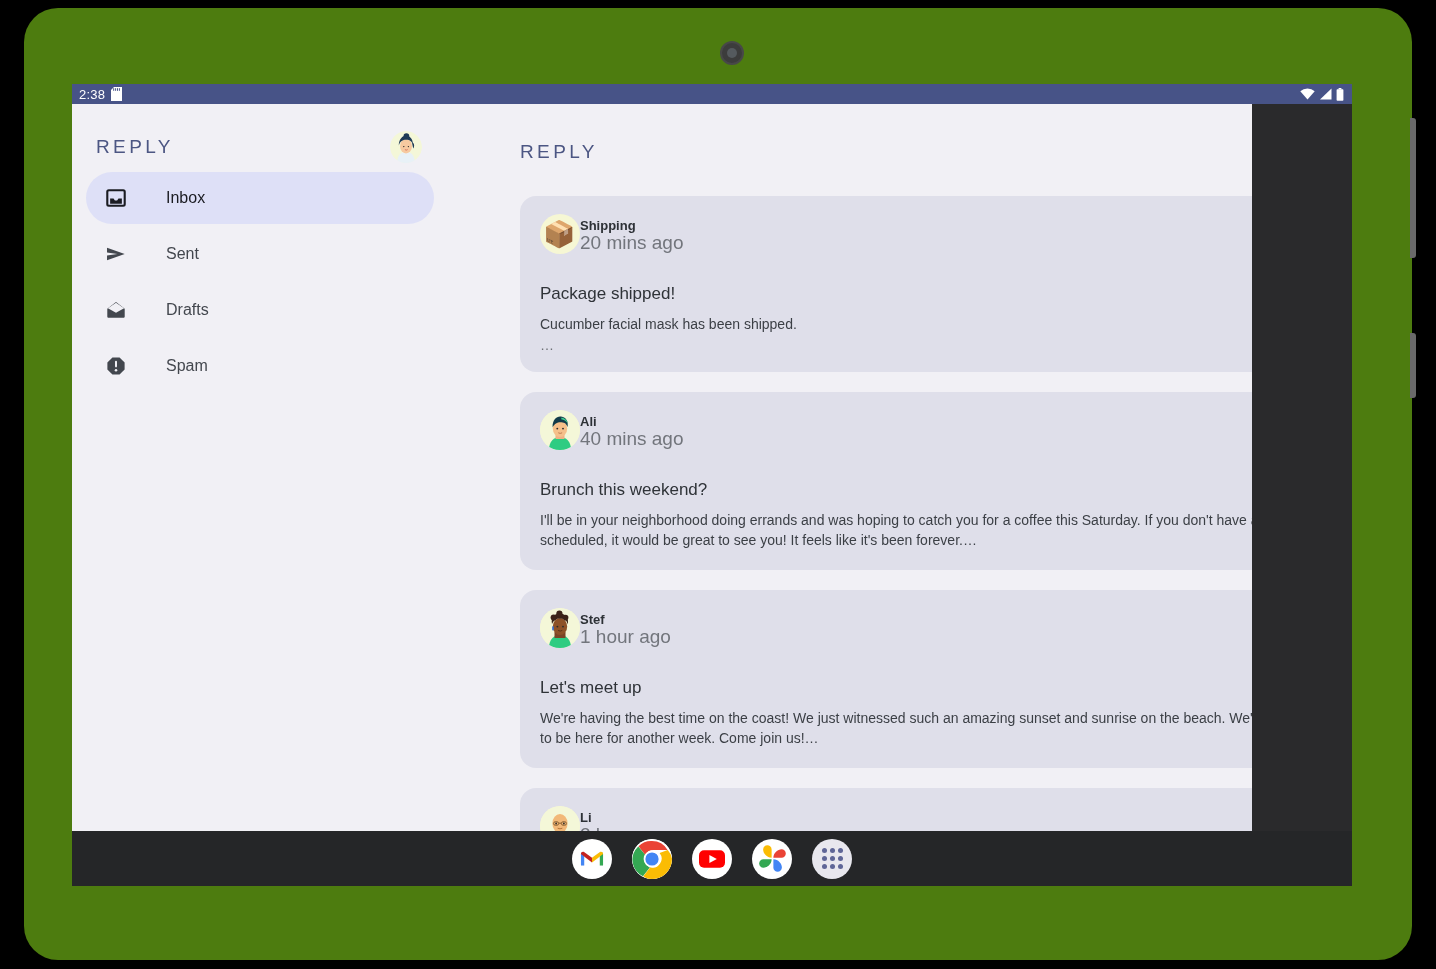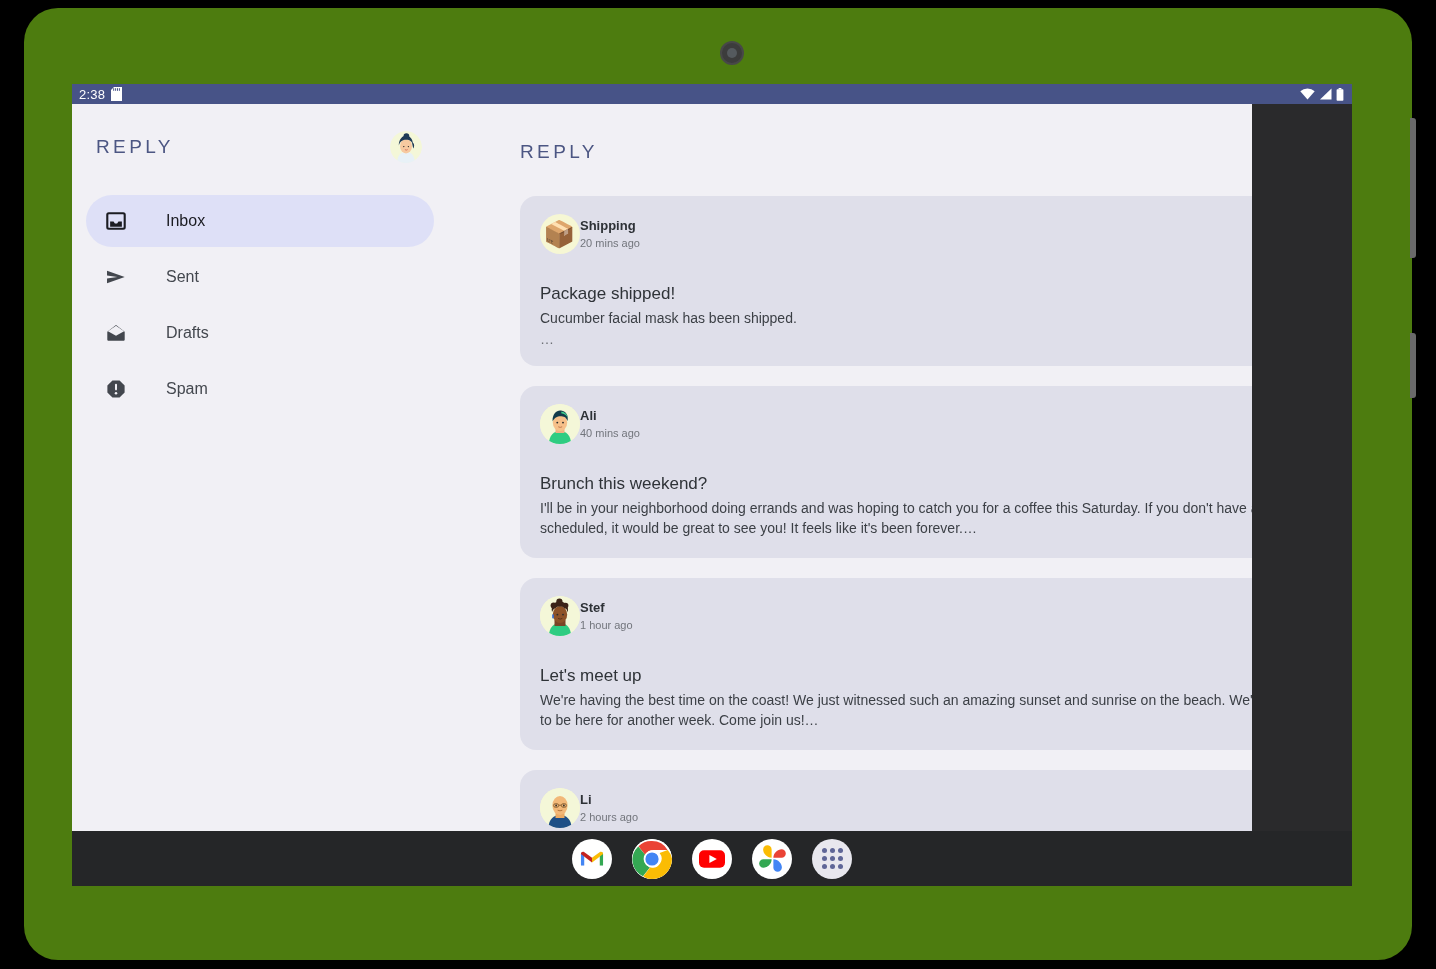--- a/index.html
+++ b/index.html
@@ -100,21 +100,21 @@
     letter-spacing: 3.4px;
     color: #4c5683;
     font-weight: 400;
   }
   .avatar-circle {
     width: 32px; height: 32px;
     border-radius: 50%;
     overflow: hidden;
     flex: 0 0 auto;
   }
-  #sidebar-nav { margin-top: 32px; padding: 0 14px; }
+  #sidebar-nav { margin-top: 9px; padding: 0 14px; }
   .nav-item {
     display: flex;
     align-items: center;
     height: 52px;
     border-radius: 26px;
     padding-left: 18px;
     cursor: pointer;
     margin-bottom: 4px;
   }
   .nav-item.selected { background: #dee0f7; }
@@ -169,34 +169,34 @@
     display: flex; align-items: center; justify-content: center;
   }
   .mail-meta { }
   .mail-sender {
     font-size: 13px;
     font-weight: bold;
     color: #2d3136;
     line-height: 17px;
   }
   .mail-time {
-    font-size: 11px;
+    font-size: 19px;
     color: #72757c;
     line-height: 18px;
   }
   .mail-subject {
     font-size: 17px;
     color: #2f3338;
     margin-top: 30px;
   }
   .mail-preview {
     font-size: 14px;
     color: #3b3f45;
     line-height: 20px;
-    margin-top: 4px;
+    margin-top: 10px;
   }
   .mail-ellipsis {
     font-size: 14px;
     color: #6d7076;
     margin-top: 4px;
     line-height: 14px;
   }
   .emoji-avatar { font-size: 26px; line-height: 1; }
 
   

